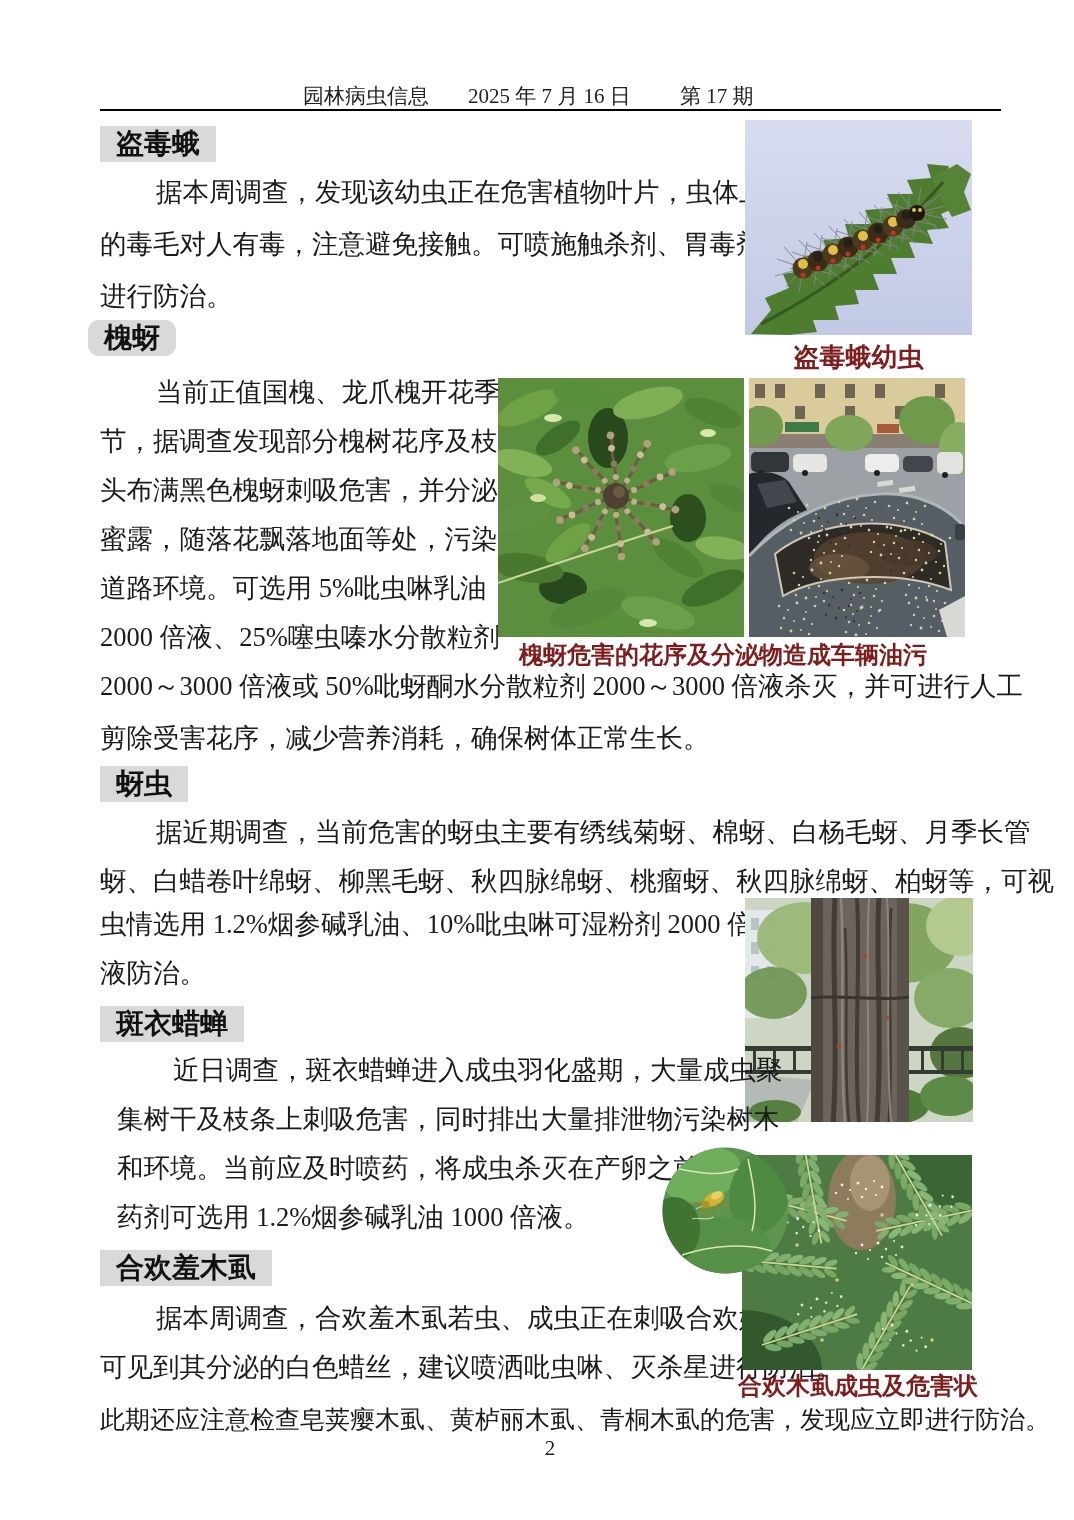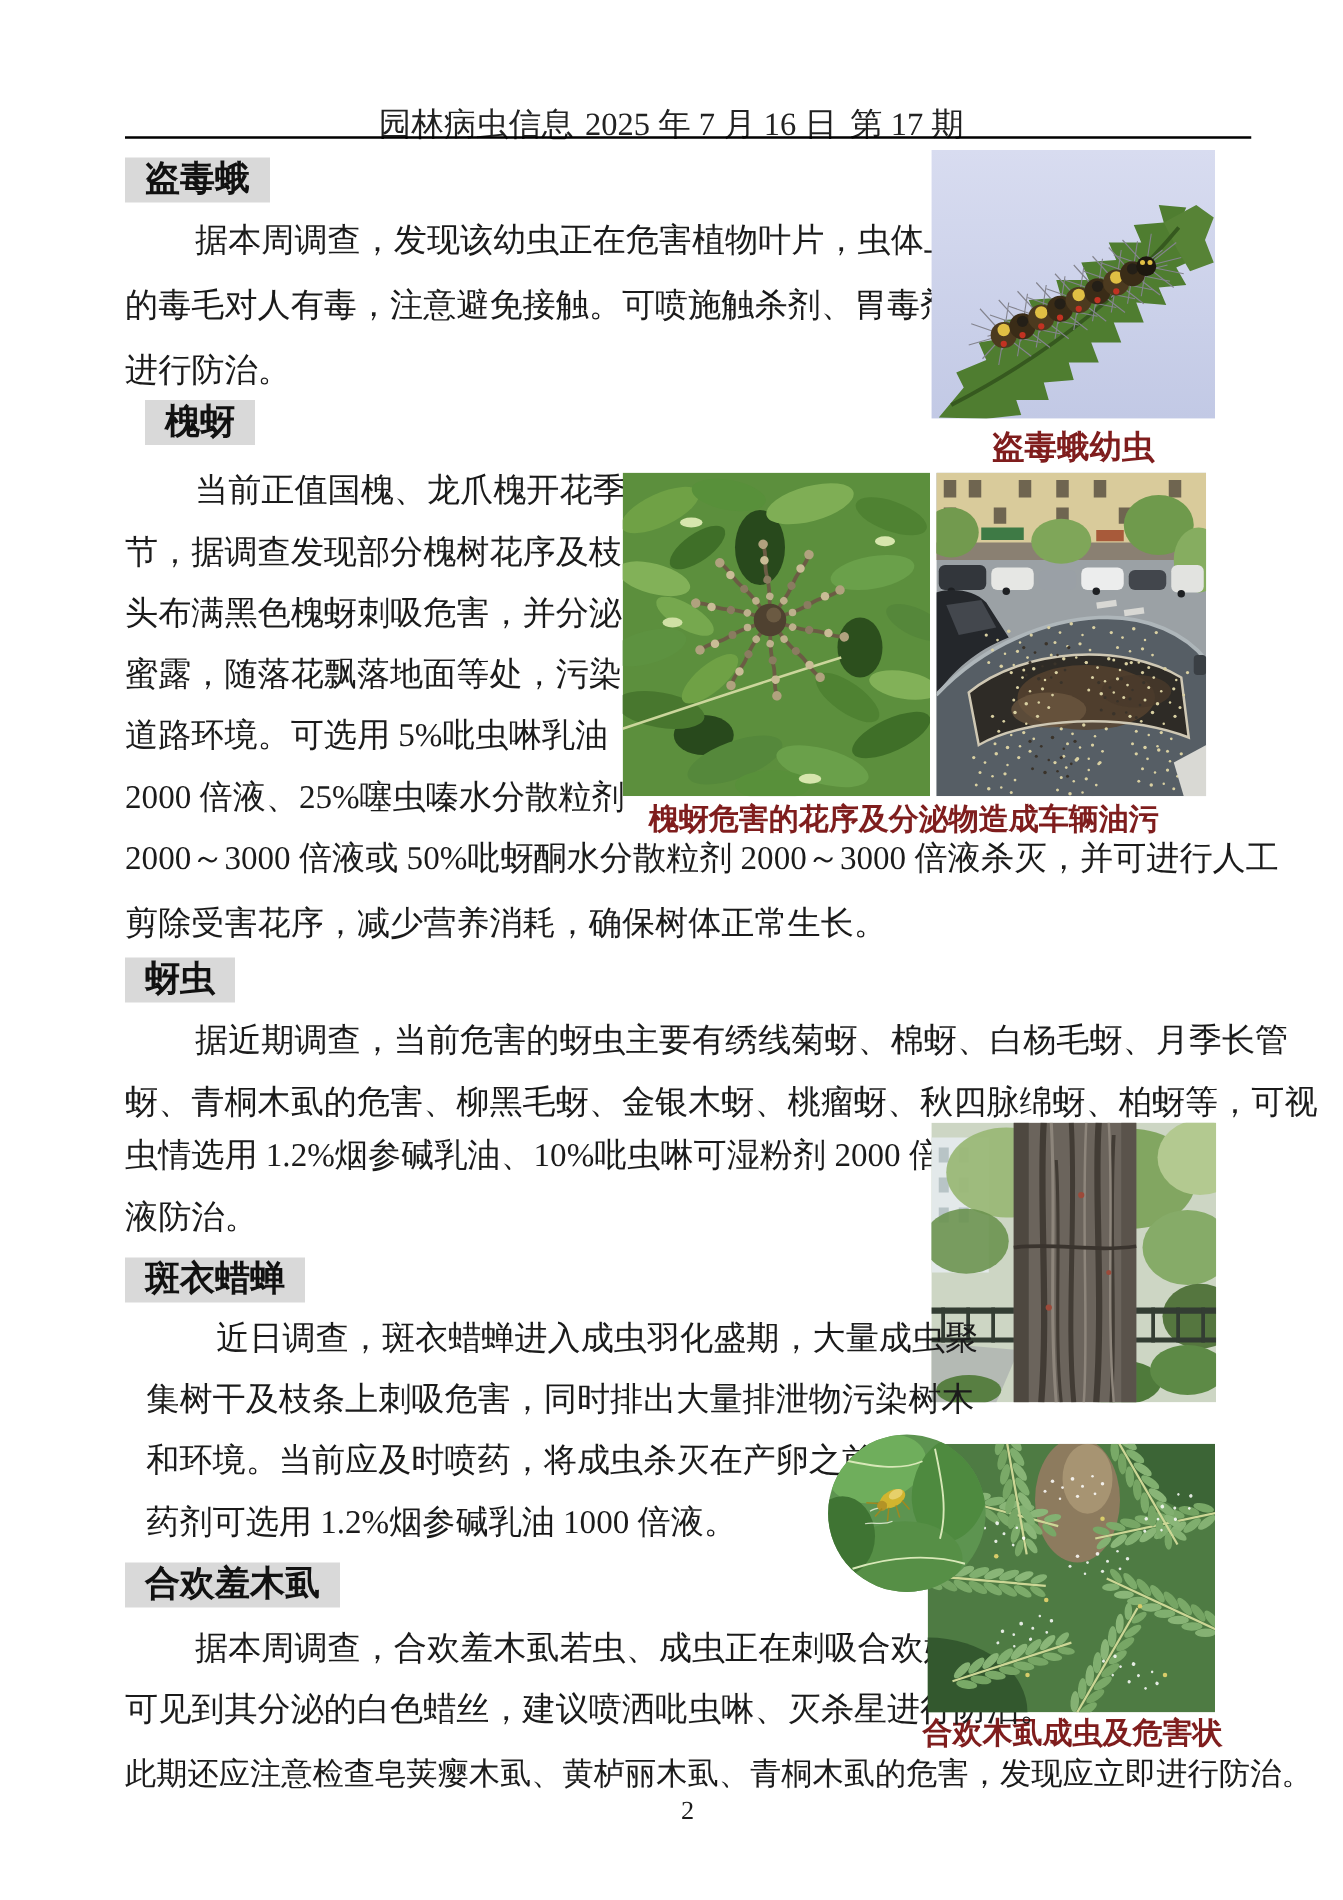--- a/index.html
+++ b/index.html
@@ -1,19 +1,19 @@
 <!DOCTYPE html>
 <html><head>
 <meta charset="utf-8">
 <style>
   html,body{margin:0;padding:0;background:#ffffff;}
   #page{position:relative;width:1074px;height:1520px;background:#ffffff;overflow:hidden;
         font-family:"Liberation Serif","DejaVu Serif",serif;color:#1b1b1b;}
   .abs{position:absolute;}
-  .hdr{font-size:26px;color:#222;white-space:nowrap;}
+  .hdr{font-size:21px;color:#222;white-space:nowrap;}
   .rule{position:absolute;left:100px;top:109px;width:901px;border-top:2.5px solid #000;}
   .heading{position:absolute;font-weight:bold;font-size:28px;line-height:36px;
            background:#d9d9d9;padding:0 16px;color:#111;white-space:nowrap;}
   .para{position:absolute;font-size:26.5px;white-space:nowrap;}
   .para .ln{height:49px;line-height:49px;}
   .lh52 .ln{height:52px;line-height:52px;}
   .indent{text-indent:56px;}
   .fs25{font-size:25px;text-align:right;}
   .caption{position:absolute;font-weight:bold;color:#7f1d1d;text-align:center;
            font-size:26px;white-space:nowrap;}
@@ -88,21 +88,21 @@
         <circle cx="161" cy="99" r="10" fill="#3a2c17"></circle>
           <circle cx="161" cy="95" r="4.5" fill="#241f17"></circle>
         <circle cx="172" cy="93" r="8" fill="#1d180f"></circle>
           <circle cx="169" cy="90" r="2" fill="#e0bf44"></circle>
           <circle cx="175" cy="90" r="2" fill="#e0bf44"></circle>
       </g>
     </svg>
   </div>
   <div class="caption" style="left:745px;top:340px;width:227px;">盗毒蛾幼虫</div>
 
-  <div class="heading" style="left:116px;top:320px;">槐蚜</div>
+  <div class="heading" style="left:88px;top:320px;border-radius:11px;">槐蚜</div>
   <div class="para" style="left:100px;top:368px;">
     <div class="ln indent">当前正值国槐、龙爪槐开花季</div>
     <div class="ln">节，据调查发现部分槐树花序及枝</div>
     <div class="ln">头布满黑色槐蚜刺吸危害，并分泌</div>
     <div class="ln">蜜露，随落花飘落地面等处，污染</div>
     <div class="ln">道路环境。可选用 5%吡虫啉乳油</div>
     <div class="ln">2000 倍液、25%噻虫嗪水分散粒剂</div>
   </div>
 
   <div class="photo" style="left:498px;top:378px;width:246px;height:259px;">
@@ -252,21 +252,21 @@
   <div class="caption cap-sm" style="left:468px;top:639px;width:510px;">槐蚜危害的花序及分泌物造成车辆油污</div>
 
   <div class="para lh52" style="left:100px;top:660px;">
     <div class="ln">2000～3000 倍液或 50%吡蚜酮水分散粒剂 2000～3000 倍液杀灭，并可进行人工</div>
     <div class="ln">剪除受害花序，减少营养消耗，确保树体正常生长。</div>
   </div>
 
   <div class="heading" style="left:100px;top:766px;">蚜虫</div>
   <div class="para" style="left:100px;top:808px;">
     <div class="ln indent">据近期调查，当前危害的蚜虫主要有绣线菊蚜、棉蚜、白杨毛蚜、月季长管</div>
-    <div class="ln">蚜、青桐木虱的危害、柳黑毛蚜、金银木蚜、桃瘤蚜、秋四脉绵蚜、柏蚜等，可视</div>
+    <div class="ln">蚜、白蜡卷叶绵蚜、柳黑毛蚜、秋四脉绵蚜、桃瘤蚜、秋四脉绵蚜、柏蚜等，可视</div>
   </div>
   <div class="para" style="left:100px;top:900px;">
     <div class="ln">虫情选用 1.2%烟参碱乳油、10%吡虫啉可湿粉剂 2000 倍</div>
     <div class="ln">液防治。</div>
   </div>
 
   <div class="photo" style="left:745px;top:898px;width:228px;height:224px;">
     <svg width="228" height="224" viewBox="0 0 228 224">
       <rect width="228" height="224" fill="#cdd6c4"></rect>
       <rect x="0" y="12" width="46" height="108" fill="#e3e9ea"></rect>

